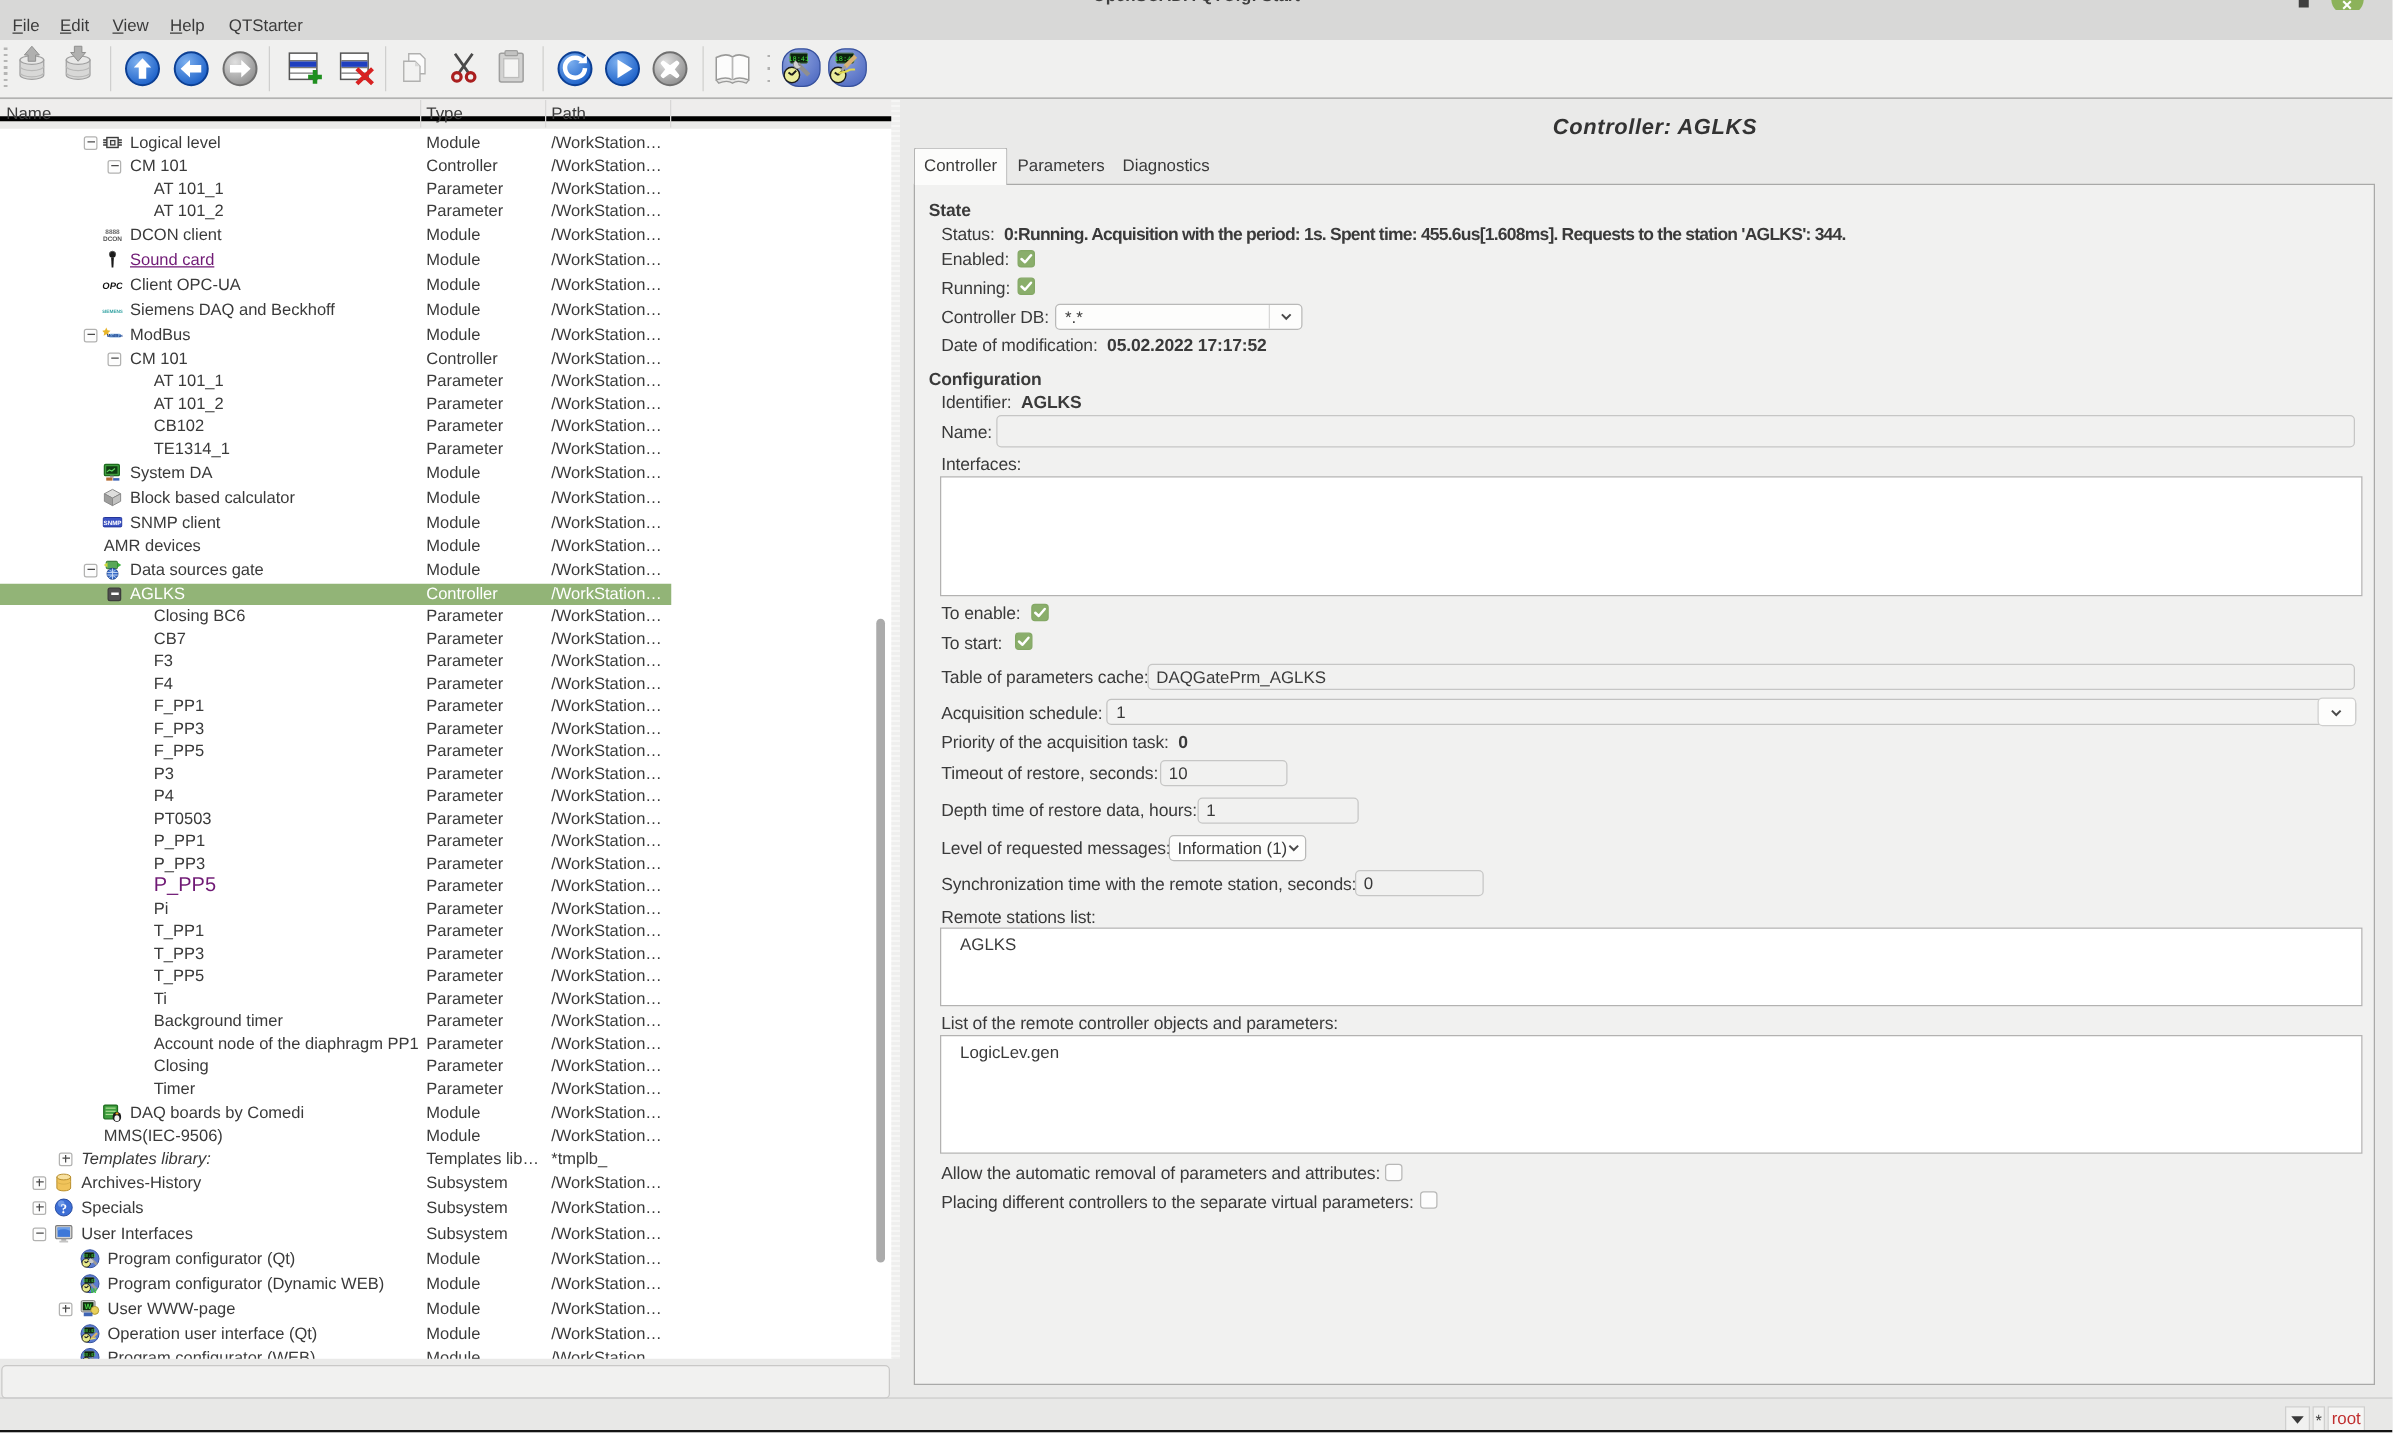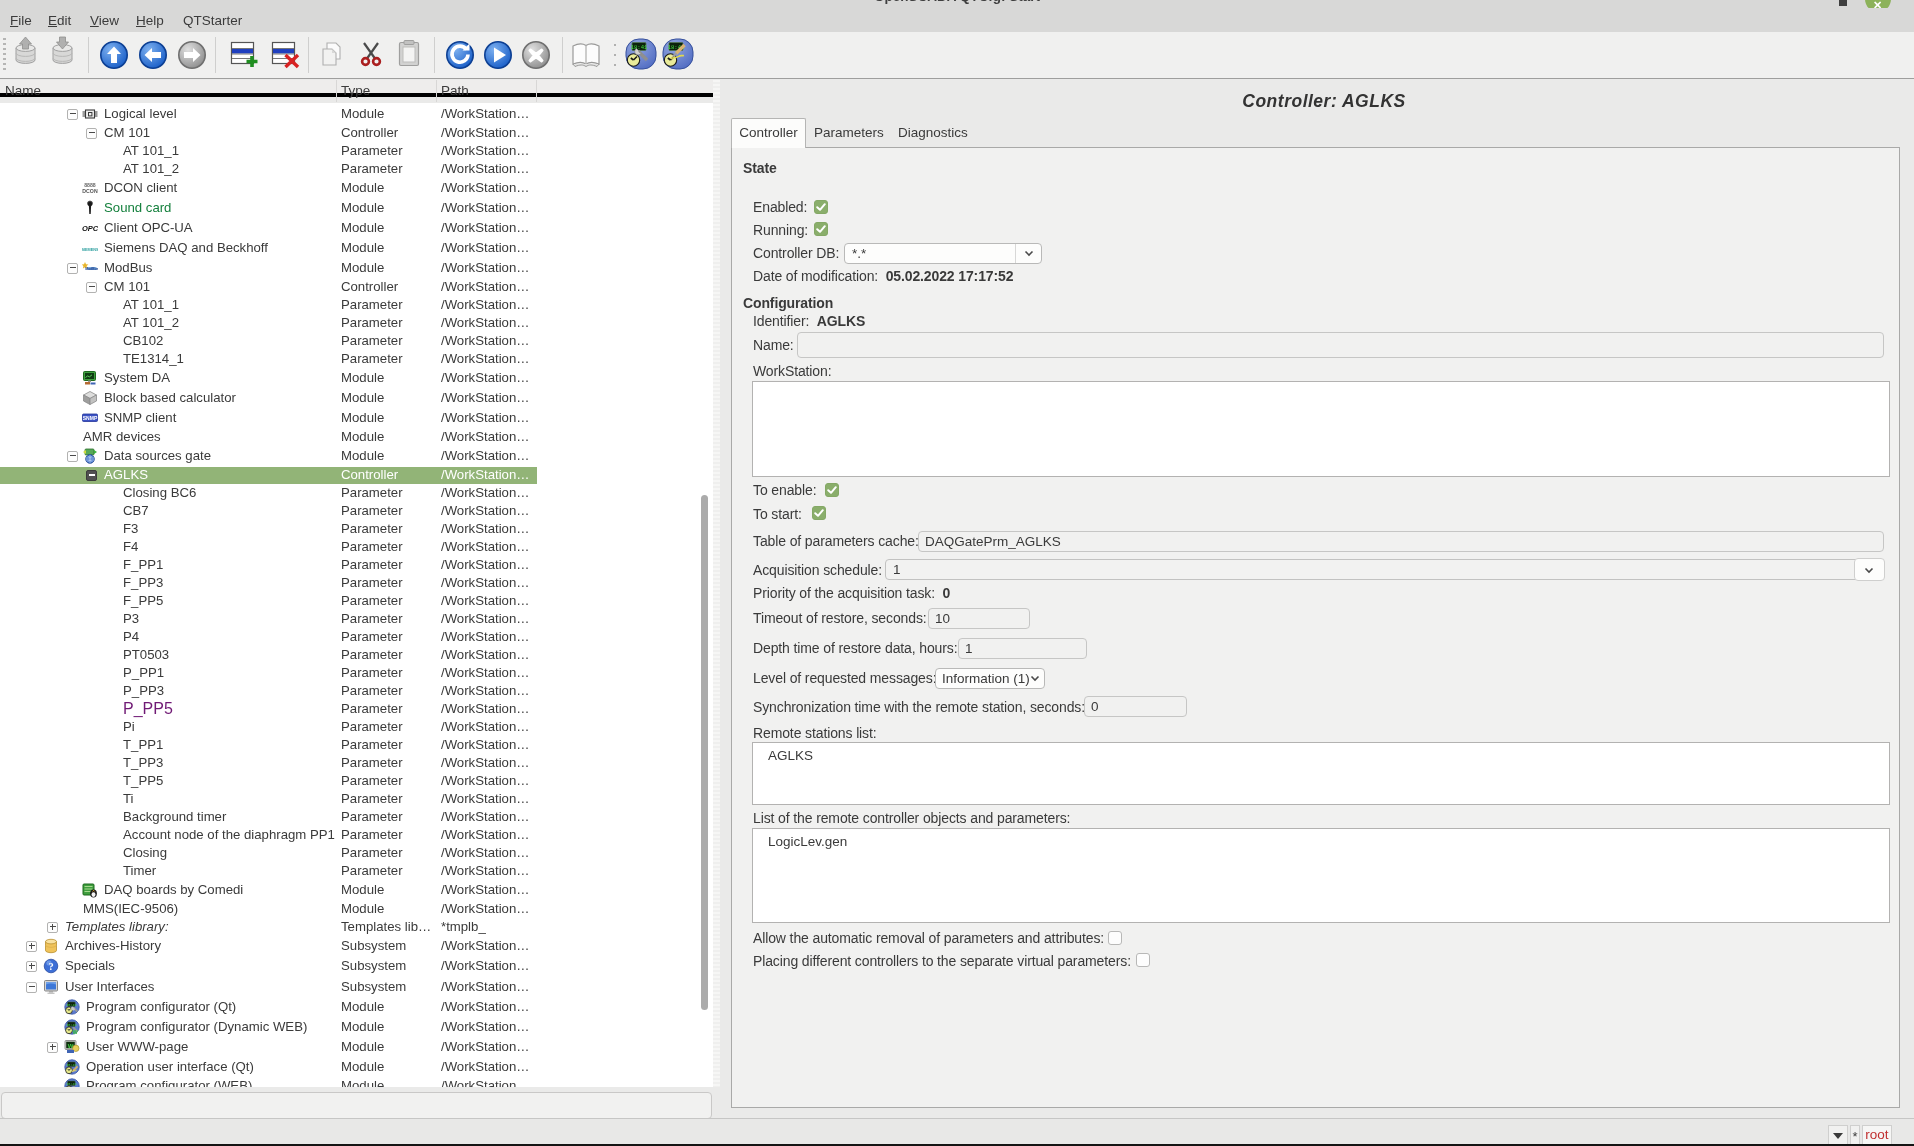--- a/index.html
+++ b/index.html
@@ -205,21 +205,21 @@
           <text x="8" y="12.5" font-family="Liberation Sans" font-size="5.2" fill="#555" text-anchor="middle" font-weight="bold">DCON</text>
         </svg></div>
 <div class="ab" style="left:104px;top:75px;line-height:20px;font-size:13.2px;white-space:nowrap;color:#3a3a3a;">DCON client</div>
 <div class="ab" style="left:341px;top:75px;line-height:20px;font-size:13.2px;white-space:nowrap;color:#3a3a3a">Module</div>
 <div class="ab" style="left:441px;top:75px;line-height:20px;font-size:13.2px;white-space:nowrap;color:#3a3a3a">/WorkStation…</div>
 <div class="ab" style="left:82px;top:97px;width:16px;height:16px"><svg width="16" height="16" viewBox="0 0 16 16">
           <circle cx="8" cy="3.6" r="2.6" fill="#1a1a1a"></circle>
           <path d="M6.9 6 L9.1 6 L8.7 14 L7.3 14 Z" fill="#1a1a1a"></path>
           <path d="M5.6 3.4 a2.4 2.4 0 0 1 4.8 0" fill="none" stroke="#555" stroke-width="0.8"></path>
         </svg></div>
-<div class="ab" style="left:104px;top:95px;line-height:20px;font-size:13.2px;white-space:nowrap;color:#15803d;">Sound card</div>
+<div class="ab" style="left:104px;top:95px;line-height:20px;font-size:13.2px;white-space:nowrap;color:#701a75;text-decoration:underline;">Sound card</div>
 <div class="ab" style="left:341px;top:95px;line-height:20px;font-size:13.2px;white-space:nowrap;color:#3a3a3a">Module</div>
 <div class="ab" style="left:441px;top:95px;line-height:20px;font-size:13.2px;white-space:nowrap;color:#3a3a3a">/WorkStation…</div>
 <div class="ab" style="left:82px;top:117px;width:16px;height:16px"><svg width="16" height="16" viewBox="0 0 16 16">
           <text x="8" y="11" font-family="Liberation Sans" font-size="7.5" font-style="italic" font-weight="bold" fill="#111" text-anchor="middle">OPC</text>
         </svg></div>
 <div class="ab" style="left:104px;top:115px;line-height:20px;font-size:13.2px;white-space:nowrap;color:#3a3a3a;">Client OPC-UA</div>
 <div class="ab" style="left:341px;top:115px;line-height:20px;font-size:13.2px;white-space:nowrap;color:#3a3a3a">Module</div>
 <div class="ab" style="left:441px;top:115px;line-height:20px;font-size:13.2px;white-space:nowrap;color:#3a3a3a">/WorkStation…</div>
 <div class="ab" style="left:82px;top:137px;width:16px;height:16px"><svg width="16" height="16" viewBox="0 0 16 16">
           <text x="8" y="10.5" font-family="Liberation Sans" font-size="3.8" font-weight="bold" fill="#2fa0a0" text-anchor="middle">SIEMENS</text>
@@ -486,20 +486,21 @@
 <div class="ab" style="left:713px;top:80px;width:7px;height:1007px;background:repeating-linear-gradient(to bottom,#f6f6f5 0 2px,#efefee 2px 4px)"></div>
 <div class="ab" style="left:1px;top:1092px;width:711px;height:27px;background:#f1f1f0;border:1px solid #c9c8c7;border-radius:4px;box-sizing:border-box"></div>
 <div class="ab" style="left:722px;top:80px;width:1186px;height:1038px;background:#eaeae9">
 <div class="ab" style="left:9px;top:11px;width:1186px;text-align:center;font-weight:bold;font-style:italic;font-size:17.5px;letter-spacing:0.5px;color:#333">Controller: AGLKS</div>
 <div class="ab" style="left:9px;top:67px;width:1169px;height:961px;background:#f1f1f0;border:1px solid #a9a9a8;box-sizing:border-box"></div>
 <div class="ab" style="left:9px;top:38px;width:75px;height:30px;background:#fcfcfb;border:1px solid #b5b5b4;border-bottom:none;border-radius:2px 2px 0 0;box-sizing:border-box;text-align:center;line-height:28px">Controller</div>
 <div class="ab" style="left:92px;top:40px;line-height:26px">Parameters</div>
 <div class="ab" style="left:176px;top:40px;line-height:26px">Diagnostics</div>
 </div>
 <div class="lbl" style="left:743px;top:158px;font-weight:bold;font-size:14px">State</div>
+<div class="lbl" style="left:753px;top:177px;font-weight:normal;font-size:14px">Status:&nbsp; <b style="letter-spacing:-0.62px">0:Running. Acquisition with the period: 1s. Spent time: 455.6us[1.608ms]. Requests to the station 'AGLKS': 344.</b></div>
 <div class="lbl" style="left:753px;top:197px;font-weight:normal;font-size:14px">Enabled:</div>
 <div class="ab" style="left:814px;top:200px;width:14px;height:14px;background:#8aae6b;border:1px solid #84a865;border-radius:3px;box-sizing:border-box"></div>
 <svg class="ab" style="left:814px;top:200px" width="14" height="14" viewBox="0 0 14 14">
       <path d="M3.2 7.2 L6 9.8 L10.8 4.2" fill="none" stroke="#fff" stroke-width="2" stroke-linecap="round" stroke-linejoin="round"></path>
     </svg>
 <div class="lbl" style="left:753px;top:220px;font-weight:normal;font-size:14px">Running:</div>
 <div class="ab" style="left:814px;top:222px;width:14px;height:14px;background:#8aae6b;border:1px solid #84a865;border-radius:3px;box-sizing:border-box"></div>
 <svg class="ab" style="left:814px;top:222px" width="14" height="14" viewBox="0 0 14 14">
       <path d="M3.2 7.2 L6 9.8 L10.8 4.2" fill="none" stroke="#fff" stroke-width="2" stroke-linecap="round" stroke-linejoin="round"></path>
     </svg>
@@ -507,21 +508,21 @@
 <div class="ab" style="left:844px;top:243px;width:198px;height:21px;background:#fdfdfc;border:1px solid #b9b9b8;border-radius:4px;box-sizing:border-box;line-height:19px;padding-left:7px">*.*</div>
 <div class="ab" style="left:1015px;top:244px;width:1px;height:19px;background:#d8d8d7"></div>
 <svg class="ab" style="left:1024px;top:250px" width="10" height="7" viewBox="0 0 10 7">
       <path d="M1.5 1.5 L5 5 L8.5 1.5" fill="none" stroke="#4a4a4a" stroke-width="1.6"></path>
     </svg>
 <div class="lbl" style="left:753px;top:266px;font-weight:normal;font-size:14px">Date of modification:&nbsp; <b>05.02.2022 17:17:52</b></div>
 <div class="lbl" style="left:743px;top:293px;font-weight:bold;font-size:14px">Configuration</div>
 <div class="lbl" style="left:753px;top:311px;font-weight:normal;font-size:14px">Identifier:&nbsp; <b>AGLKS</b></div>
 <div class="lbl" style="left:753px;top:335px;font-weight:normal;font-size:14px">Name:</div>
 <div class="ab" style="left:797px;top:332px;width:1087px;height:26px;background:#f1f1f0;border:1px solid #c6c6c5;border-radius:4px;box-sizing:border-box;line-height:24px;padding-left:6px;white-space:nowrap;overflow:hidden"></div>
-<div class="lbl" style="left:753px;top:361px;font-weight:normal;font-size:14px">WorkStation:</div>
+<div class="lbl" style="left:753px;top:361px;font-weight:normal;font-size:14px">Interfaces:</div>
 <div class="ab" style="left:752px;top:381px;width:1138px;height:96px;background:#fff;border:1px solid #b3b2b1;box-sizing:border-box"></div>
 <div class="lbl" style="left:753px;top:480px;font-weight:normal;font-size:14px">To enable:</div>
 <div class="ab" style="left:825px;top:483px;width:14px;height:14px;background:#8aae6b;border:1px solid #84a865;border-radius:3px;box-sizing:border-box"></div>
 <svg class="ab" style="left:825px;top:483px" width="14" height="14" viewBox="0 0 14 14">
       <path d="M3.2 7.2 L6 9.8 L10.8 4.2" fill="none" stroke="#fff" stroke-width="2" stroke-linecap="round" stroke-linejoin="round"></path>
     </svg>
 <div class="lbl" style="left:753px;top:504px;font-weight:normal;font-size:14px">To start:</div>
 <div class="ab" style="left:812px;top:506px;width:14px;height:14px;background:#8aae6b;border:1px solid #84a865;border-radius:3px;box-sizing:border-box"></div>
 <svg class="ab" style="left:812px;top:506px" width="14" height="14" viewBox="0 0 14 14">
       <path d="M3.2 7.2 L6 9.8 L10.8 4.2" fill="none" stroke="#fff" stroke-width="2" stroke-linecap="round" stroke-linejoin="round"></path>

